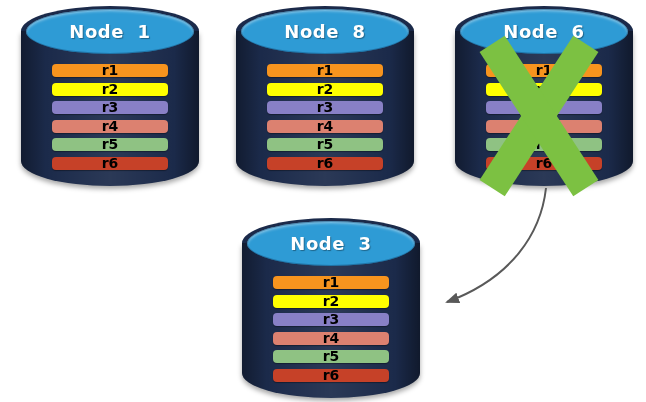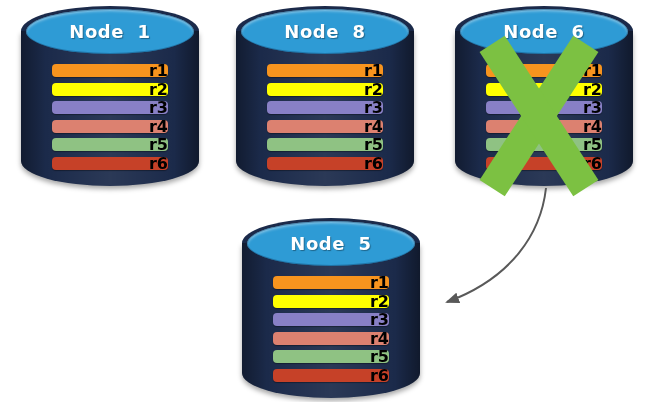--- a/index.html
+++ b/index.html
@@ -59,22 +59,22 @@
     word-spacing:7px;
     letter-spacing:0.5px;
     text-shadow:1px 1px 1px rgba(0,0,0,0.35);
     z-index:3;
   }
   .bars{position:absolute;left:31px;top:58px;width:116px;z-index:2;}
   .bar{
     height:13px;
     margin-bottom:5.5px;
     border-radius:4px;
-    text-align:right;
-    font-size:16px;font-weight:bold;line-height:13px;
+    text-align:center;
+    font-size:14px;font-weight:bold;line-height:13px;
     color:#000;
     box-shadow:0 1px 1px rgba(0,0,0,0.35);
   }
   .cross{
     position:absolute;left:36px;top:40px;width:96px;height:140px;
     overflow:visible;z-index:5;
   }
   .cross rect{fill:var(--cross);}
   .arrow-layer{
     position:absolute;left:0;top:0;width:646px;height:402px;
@@ -136,21 +136,21 @@
         <rect x="-15" y="-86" width="30" height="172" transform="rotate(33)"></rect>
         <rect x="-15" y="-86" width="30" height="172" transform="rotate(-33)"></rect>
       </g>
     </svg>
   </div>
 
   <div class="node" id="node-4">
     <div class="cyl-ring"></div>
     <div class="cyl-body"></div>
     <div class="cyl-top"></div>
-    <div class="node-label">Node 5</div>
+    <div class="node-label">Node 3</div>
     <div class="bars">
         <div class="bar" style="background: rgb(247, 148, 30);">r1</div>
         <div class="bar" style="background: rgb(255, 255, 0);">r2</div>
         <div class="bar" style="background: rgb(136, 128, 198);">r3</div>
         <div class="bar" style="background: rgb(220, 129, 112);">r4</div>
         <div class="bar" style="background: rgb(143, 194, 131);">r5</div>
         <div class="bar" style="background: rgb(198, 65, 40);">r6</div>
       </div>
   </div>
 

